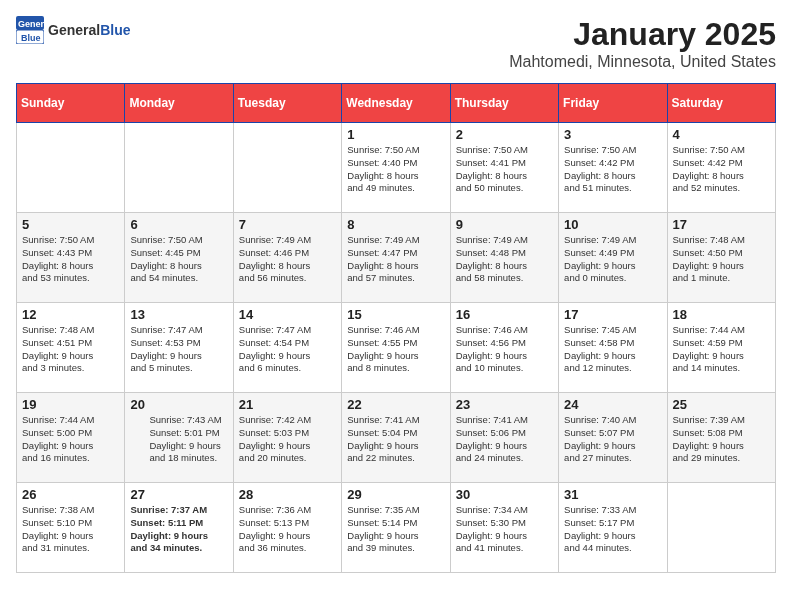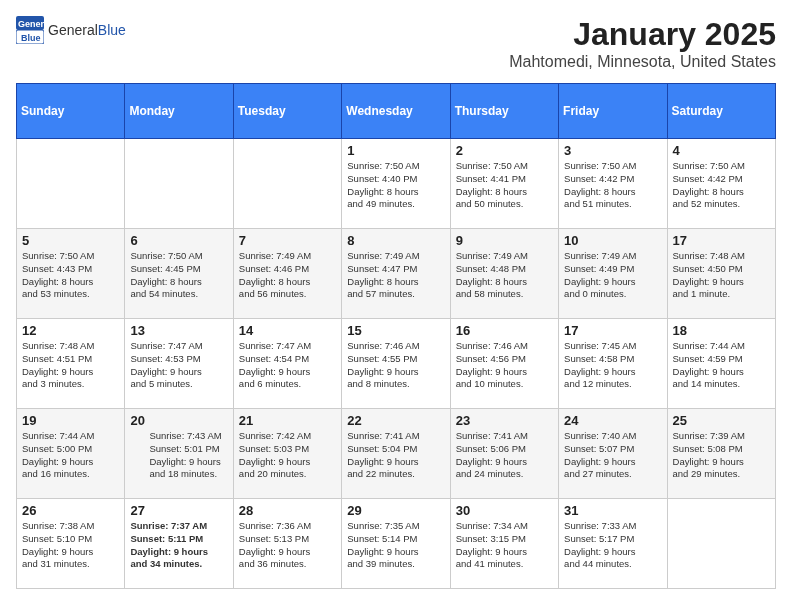--- a/index.html
+++ b/index.html
@@ -36,25 +36,25 @@
     .location-title {
       font-size: 16px;
       color: #444;
     }
     .calendar-table {
       width: 100%;
       border-collapse: collapse;
       table-layout: fixed;
     }
     .calendar-table th {
-      background: #3b82f6;
+      background: #ef4444;
       color: #fff;
       font-size: 12px;
       font-weight: bold;
-      padding: 20px 4px;
+      padding: 12px 4px;
       text-align: left;
       border: 1px solid #1a44aa;
     }
     .calendar-table td {
       vertical-align: top;
       border: 1px solid #ccc;
       padding: 4px 5px;
       height: 90px;
       background: #fff;
     }
@@ -81,21 +81,21 @@
 
 <div class="header-area">
   <div class="logo">
     <svg class="logo-icon" viewBox="0 0 28 28">
       <rect width="28" height="14" rx="2" fill="#2255aa"></rect>
       <text x="2" y="11" font-size="9" fill="white" font-family="Arial" font-weight="bold">General</text>
       <rect y="14" width="28" height="14" rx="2" fill="#fff" stroke="#2255aa" stroke-width="1"></rect>
       <text x="5" y="25" font-size="9" fill="#2255aa" font-family="Arial" font-weight="bold">Blue</text>
     </svg>
     <div>
-      <div style="font-size:14px; font-weight:normal; color:#333;">
+      <div style="font-size:14px; font-weight:bold; color:#333;">
         <span>General</span><span style="color:#2255aa;">Blue</span>
       </div>
     </div>
   </div>
   <div class="title-area">
     <div class="month-title">January 2025</div>
     <div class="location-title">Mahtomedi, Minnesota, United States</div>
   </div>
 </div>
 
@@ -323,21 +323,21 @@
         <td>
           <div class="day-number">29</div>
           <div class="day-info" style="white-space: pre-line;">Sunrise: 7:35 AM
 Sunset: 5:14 PM
 Daylight: 9 hours
 and 39 minutes.</div>
         </td>
         <td>
           <div class="day-number">30</div>
           <div class="day-info" style="white-space: pre-line;">Sunrise: 7:34 AM
-Sunset: 3:15 PM
+Sunset: 5:30 PM
 Daylight: 9 hours
 and 41 minutes.</div>
         </td>
         <td>
           <div class="day-number">31</div>
           <div class="day-info" style="white-space: pre-line;">Sunrise: 7:33 AM
 Sunset: 5:17 PM
 Daylight: 9 hours
 and 44 minutes.</div>
         </td>

